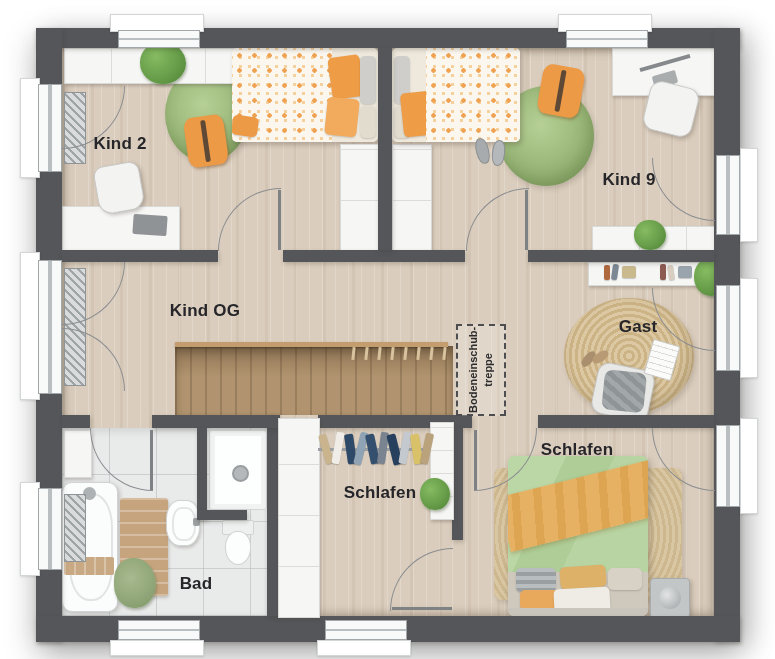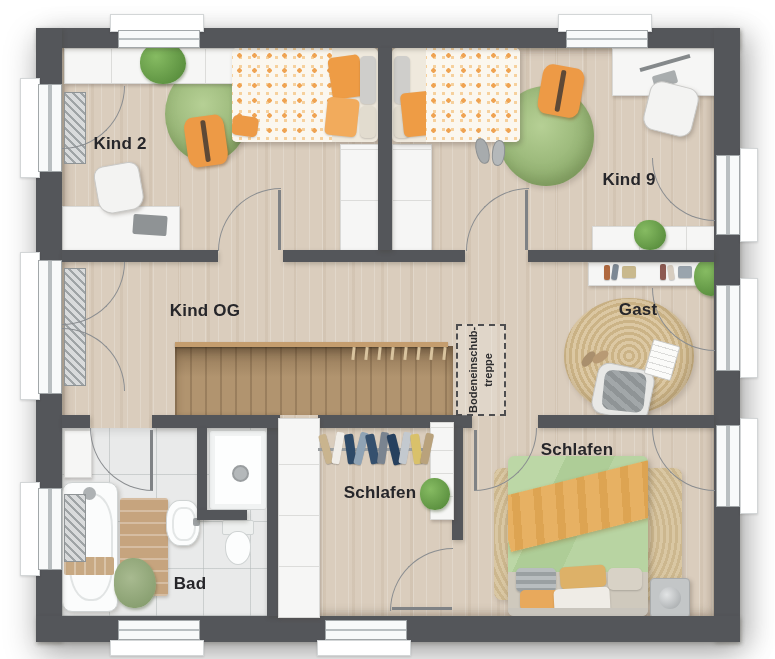--- a/index.html
+++ b/index.html
@@ -250,17 +250,17 @@
   <div class="dash-box" style="left:456px;top:324px;width:46px;height:88px">
     <div class="vwrap">
       <span>Bodeneinschub-</span>
       <span>treppe</span>
     </div>
   </div>
 
   <div class="lbl" style="left:120px;top:144px">Kind 2</div>
   <div class="lbl" style="left:629px;top:180px">Kind 9</div>
   <div class="lbl" style="left:205px;top:311px">Kind OG</div>
-  <div class="lbl" style="left:638px;top:310px">Gast</div>
+  <div class="lbl" style="left:638px;top:327px">Gast</div>
   <div class="lbl" style="left:577px;top:450px">Schlafen</div>
   <div class="lbl" style="left:380px;top:493px">Schlafen</div>
-  <div class="lbl" style="left:190px;top:584px">Bad</div>
+  <div class="lbl" style="left:196px;top:584px">Bad</div>
 </div>
 
 </body></html>

